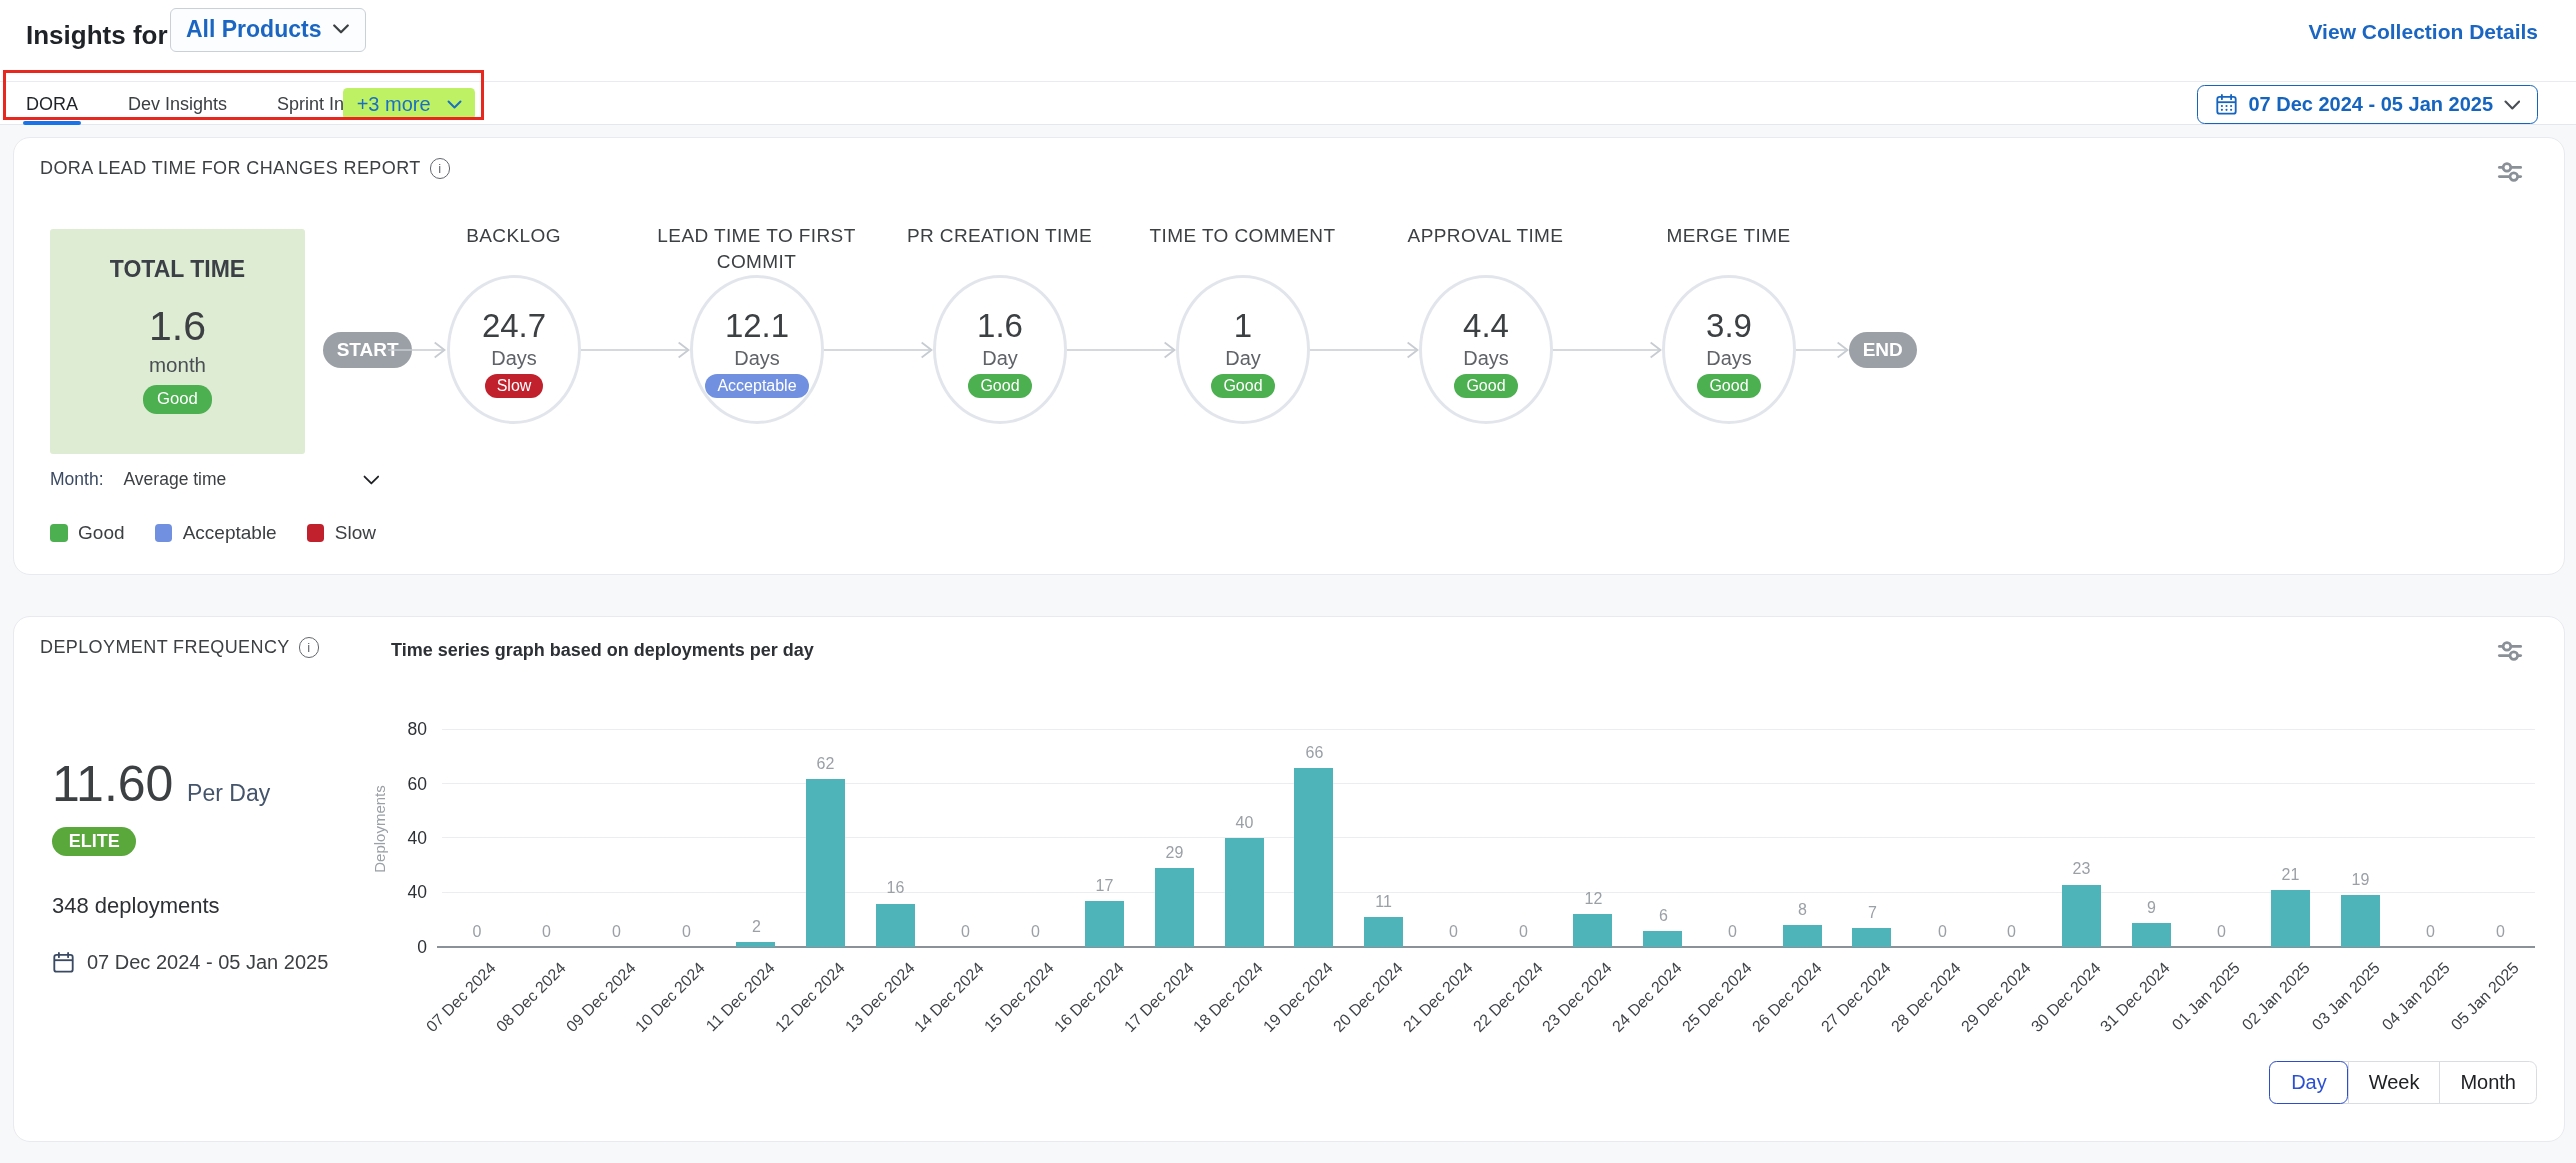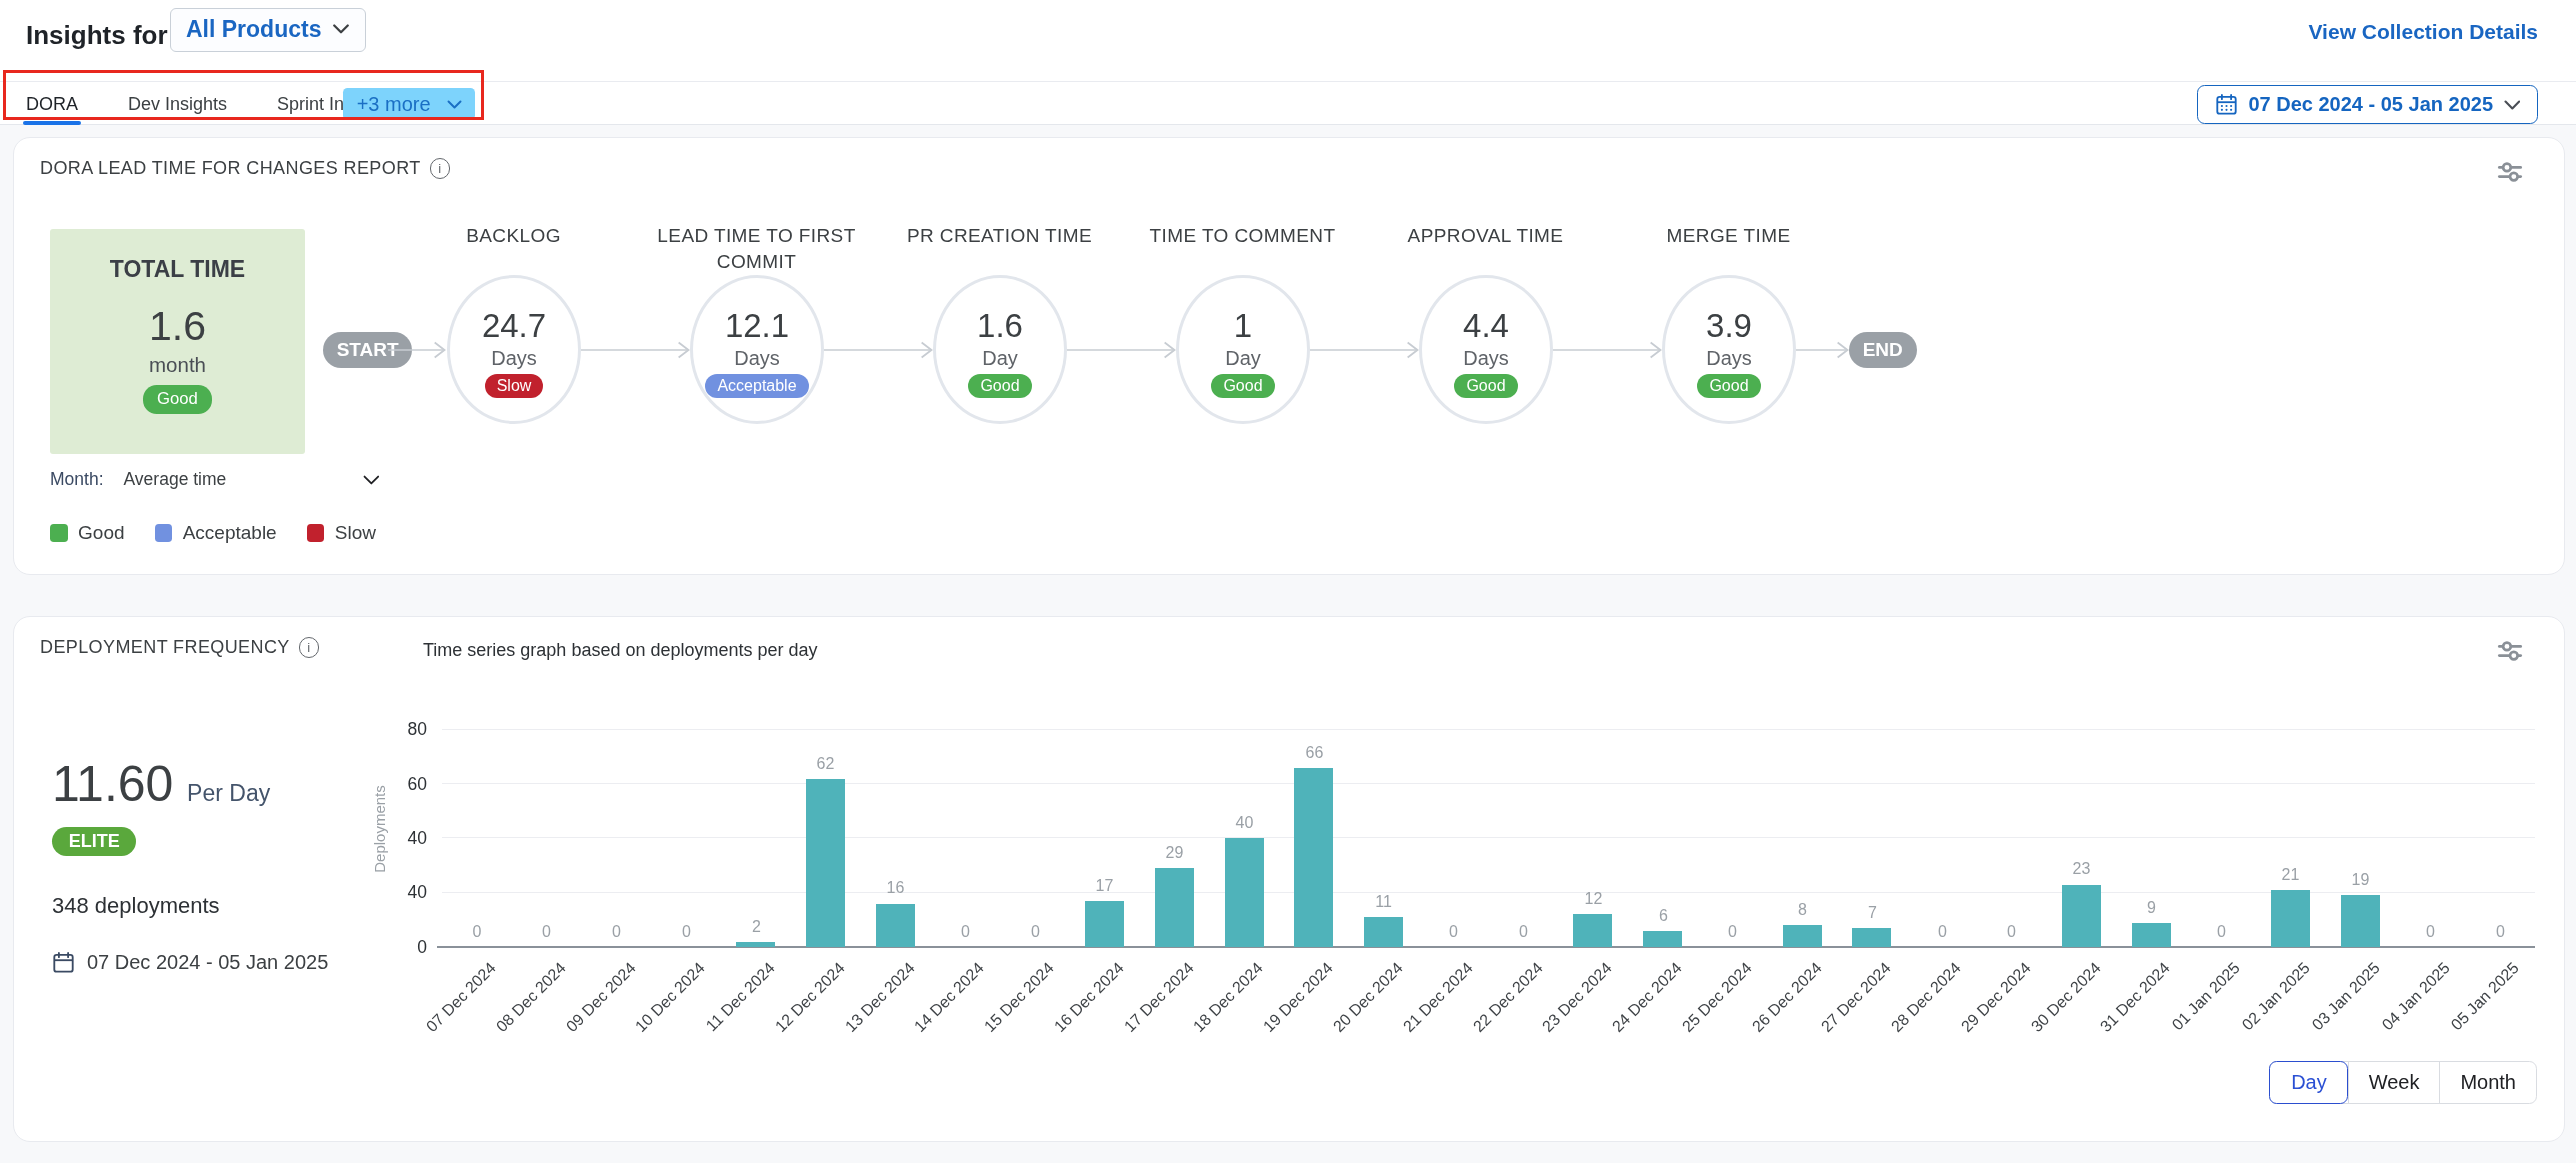--- a/index.html
+++ b/index.html
@@ -11,21 +11,21 @@
   #product-select { position:absolute; left:170px; top:7.6px; height:44px; display:flex; align-items:center; gap:10.6px; padding:0 15px; border:0.8px solid #c9d0d8; border-radius:6px; background:#fcfdff; cursor:pointer; }
   #product-select .lbl { font-size:23px; font-weight:bold; color:#1a66c2; }
   #view-collection { position:absolute; right:38px; top:20px; font-size:21px; font-weight:bold; color:#1a66c2; cursor:pointer; }
 
   
   #tab-strip { position:absolute; left:0; top:81px; width:2576px; height:44px; background:#fff; border-top:0.8px solid #e9ebf0; border-bottom:0.8px solid #e4e7ec; }
   #tab-list { position:absolute; left:26px; top:0; height:44px; display:flex; align-items:center; gap:50px; }
   .tab { font-size:18px; color:#3c4043; cursor:pointer; position:relative; height:44px; display:flex; align-items:center; }
   .tab.active { color:#1f2328; font-weight:500; }
   .tab.active::after { content:""; position:absolute; left:-3px; right:-3px; bottom:1.5px; height:3.8px; background:#1a73e8; border-radius:2.3px; }
-  #more-chip { position:absolute; left:343px; top:6px; height:32px; display:flex; align-items:center; gap:16px; background:#7dd3fc; border-radius:4.6px; padding:0 13.7px; color:#1a6fc4; font-size:20px; cursor:pointer; }
+  #more-chip { position:absolute; left:343px; top:6px; height:32px; display:flex; align-items:center; gap:16px; background:#bef264; border-radius:4.6px; padding:0 13.7px; color:#1a6fc4; font-size:20px; cursor:pointer; }
   #annotation-box { position:absolute; left:3px; top:70px; width:481px; height:50px; border:3px solid #e8281e; z-index:50; pointer-events:none; }
 
   #date-picker { position:absolute; right:38px; top:85px; height:39px; display:flex; align-items:center; gap:10.6px; padding:0 16.7px; border:1.5px solid #1565c0; border-radius:7.6px; background:#fff; cursor:pointer; }
   #date-picker .dr { font-size:20px; font-weight:bold; color:#1565c0; }
 
   
   .card { position:absolute; left:13px; width:2552px; background:#fff; border:0.8px solid #e8eaef; border-radius:17px; }
   #card-leadtime { top:137px; height:438px; }
   #card-deploy   { top:616px; height:526px; }
   .card-title { position:absolute; left:26px; top:20px; font-size:18px; font-weight:500; letter-spacing:0.4px; color:#3c4043; display:flex; align-items:center; gap:9px; }
@@ -53,21 +53,21 @@
   #show-row { position:absolute; left:36px; top:331px; display:flex; align-items:center; font-size:17.5px; cursor:pointer; }
   #show-row .k { color:#3b4a63; font-weight:500; }
   #show-row .val { margin-left:20px; color:#3c4043; }
   #show-row svg { margin-left:137px; color:#202124; }
 
   #legend-row { position:absolute; left:36px; top:384px; display:flex; align-items:center; gap:30px; }
   .legend-item { display:flex; align-items:center; gap:10.6px; font-size:19px; color:#3c4043; }
   .legend-swatch { width:17.5px; height:17.5px; border-radius:3.8px; }
 
   
-  #chart-title { position:absolute; left:377px; top:23px; font-size:18px; font-weight:normal; color:#2d3135;margin-left:32px; }
+  #chart-title { position:absolute; left:377px; top:23px; font-size:18px; font-weight:bold; color:#2d3135; }
   #rate-row { position:absolute; left:38px; top:138px; display:flex; align-items:baseline; gap:13.7px; }
   #rate-row .num { font-size:50px; color:#3c4043; }
   #rate-row .unit { font-size:23px; color:#44546b; }
   #elite-badge { position:absolute; left:38px; top:210px; height:29px; display:flex; align-items:center; padding:0 16.7px; background:#5aa83c; border-radius:14.4px; color:#fff; font-weight:bold; font-size:18px; }
   #deploy-count { position:absolute; left:38px; top:276px; font-size:22px; color:#2d3135; }
   #deploy-daterange { position:absolute; left:38px; top:334px; display:flex; align-items:center; gap:12px; font-size:20px; color:#3c4043; }
   #deploy-daterange svg { color:#3a4a63; }
 
   #plot { position:absolute; left:428px; top:113px; width:2093px; height:217px; }
   .gridline { position:absolute; left:0; width:100%; height:0.8px; background:#ecedf1; }

